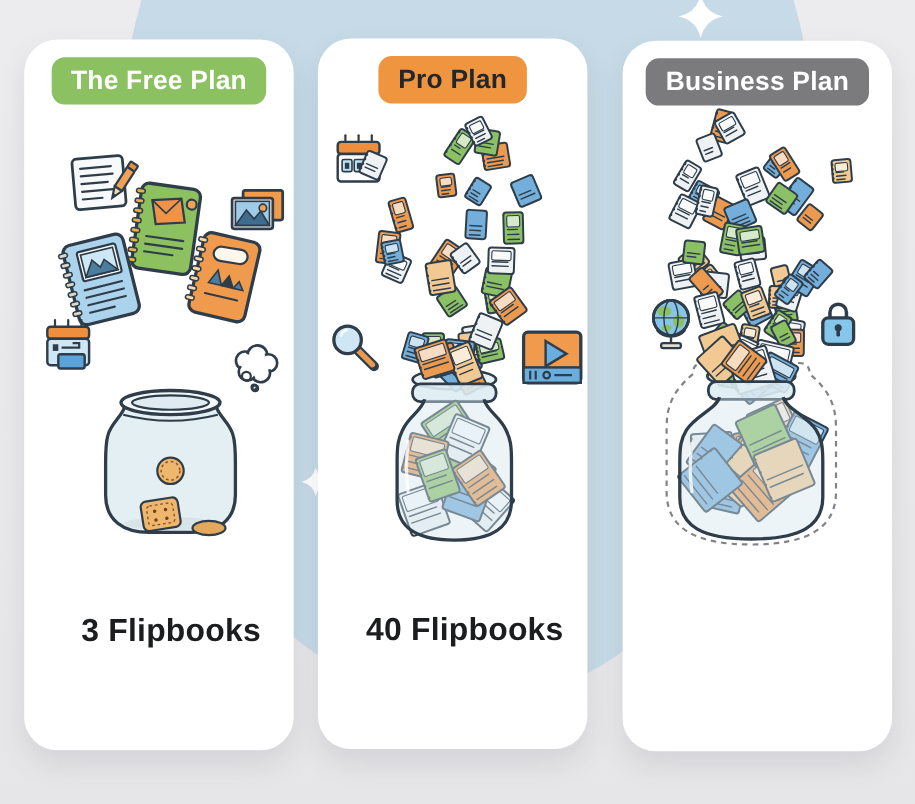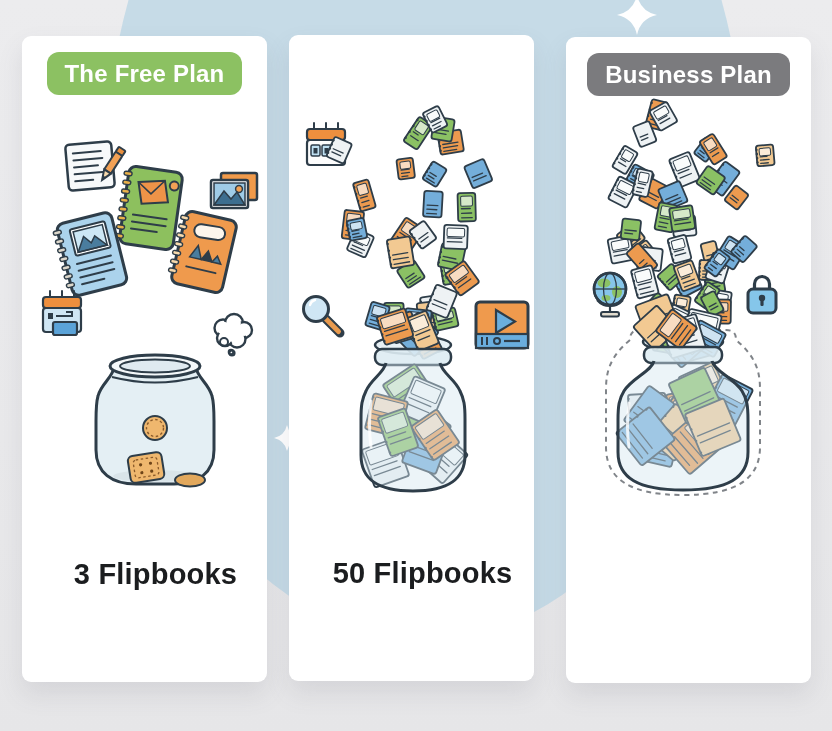--- a/index.html
+++ b/index.html
@@ -8,21 +8,21 @@
     background:linear-gradient(180deg,#ececee 0%,#e9e9eb 60%,#e6e6e8 100%);
     font-family:"Liberation Sans", sans-serif;
   }
   .blob{
     position:absolute;left:105px;top:-290px;width:640px;height:930px;
     border-radius:50%;z-index:0;
   }
   .sparkle{position:absolute;z-index:1;}
   .card{
     position:absolute;width:245px;height:646px;background:#ffffff;
-    border-radius:9px;box-shadow:0 12px 24px rgba(90,95,105,.13);z-index:2;
+    border-radius:30px;box-shadow:0 12px 24px rgba(90,95,105,.13);z-index:2;
   }
   .card-free{left:22px;top:36px;}
   .card-pro{left:289px;top:35px;}
   .card-business{left:566px;top:37px;}
   .badge-row{display:flex;justify-content:center;margin-top:16px;position:relative;z-index:3;}
   .badge{
     font-weight:700;font-size:24px;line-height:43px;padding:0 18px;
     border-radius:12px;letter-spacing:.2px;white-space:nowrap;
   }
   .illus{position:absolute;left:0;top:0;width:245px;height:646px;pointer-events:none;}
@@ -189,20 +189,23 @@
       <ellipse cx="133" cy="330" rx="35" ry="6.5" fill="#dfeaf1" class="o2"></ellipse>
       <circle cx="202" cy="306" r="4" fill="none" class="o2"></circle>
       <circle cx="209" cy="316" r="2.3" fill="none" class="o2"></circle>
     </g>
   </svg>
 
   <div class="count">3 Flipbooks</div>
 </div>
 
 <div class="card card-pro">
+  <div class="badge-row">
+    <div class="badge" style="background: rgb(240, 149, 63); color: rgb(35, 39, 44);">Pro Plan</div>
+  </div>
 
   <svg class="illus" viewBox="0 0 245 646">
 
     <g transform="translate(37,110)">
       <line x1="-12" y1="-22" x2="-12" y2="-13" class="o2 cap"></line>
       <line x1="0" y1="-22" x2="0" y2="-13" class="o2 cap"></line>
       <line x1="12" y1="-22" x2="12" y2="-13" class="o2 cap"></line>
       <rect x="-19" y="-16" width="38" height="11" rx="3" fill="#ee8f3e" class="o22"></rect>
       <rect x="-19" y="-5" width="38" height="25" rx="3" fill="#fdfdfd" class="o22"></rect>
       <rect x="-15" y="0" width="9" height="11" rx="1.5" fill="#bfe0f2" class="o15"></rect>
@@ -593,21 +596,21 @@
             <circle cx="-14.196766364062205" cy="16.601803017780185" r="1.2" fill="#2e3d49"></circle>
           </g>
         </g>
       <path d="M97 328 C95 338 82 344 77 356 C73 364 72 370 72 384 L72 420
                C72 444 88 456 124 456 C160 456 176 444 176 420 L176 384
                C176 370 175 364 171 356 C166 344 153 338 151 328" fill="rgba(213,231,240,0.45)" class="o3" stroke-linejoin="round"></path>
       <path d="M82 366 Q79 390 82 412" fill="none" stroke="#ffffff" stroke-width="3" stroke-linecap="round" opacity="0.8"></path>
     </g>
   </svg>
 
-  <div class="count">50 Flipbooks</div>
+  <div class="count">40 Flipbooks</div>
 </div>
 
 <div class="card card-business">
   <div class="badge-row">
     <div class="badge" style="background: rgb(123, 123, 126); color: rgb(255, 255, 255);">Business Plan</div>
   </div>
 
   <svg class="illus" viewBox="0 0 245 646">
 
     <g transform="translate(44,252)">

